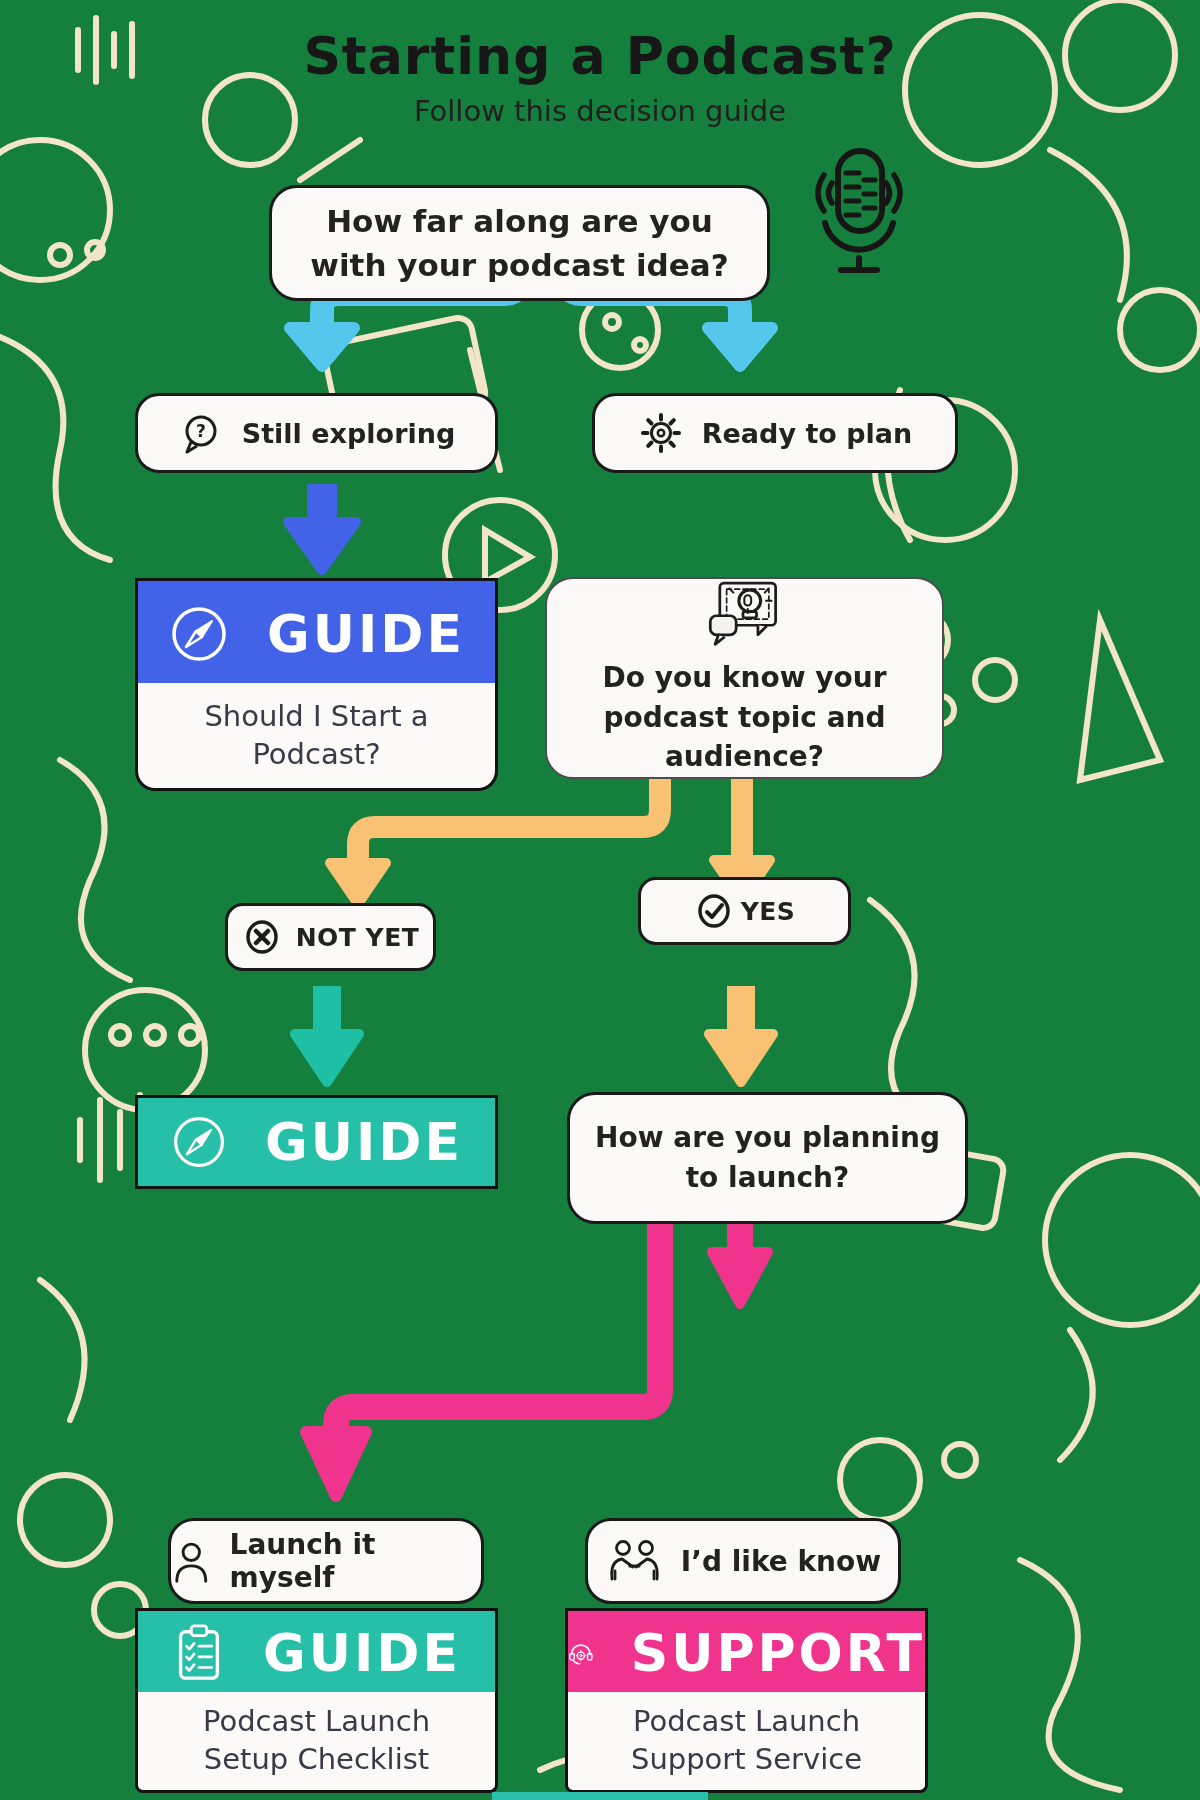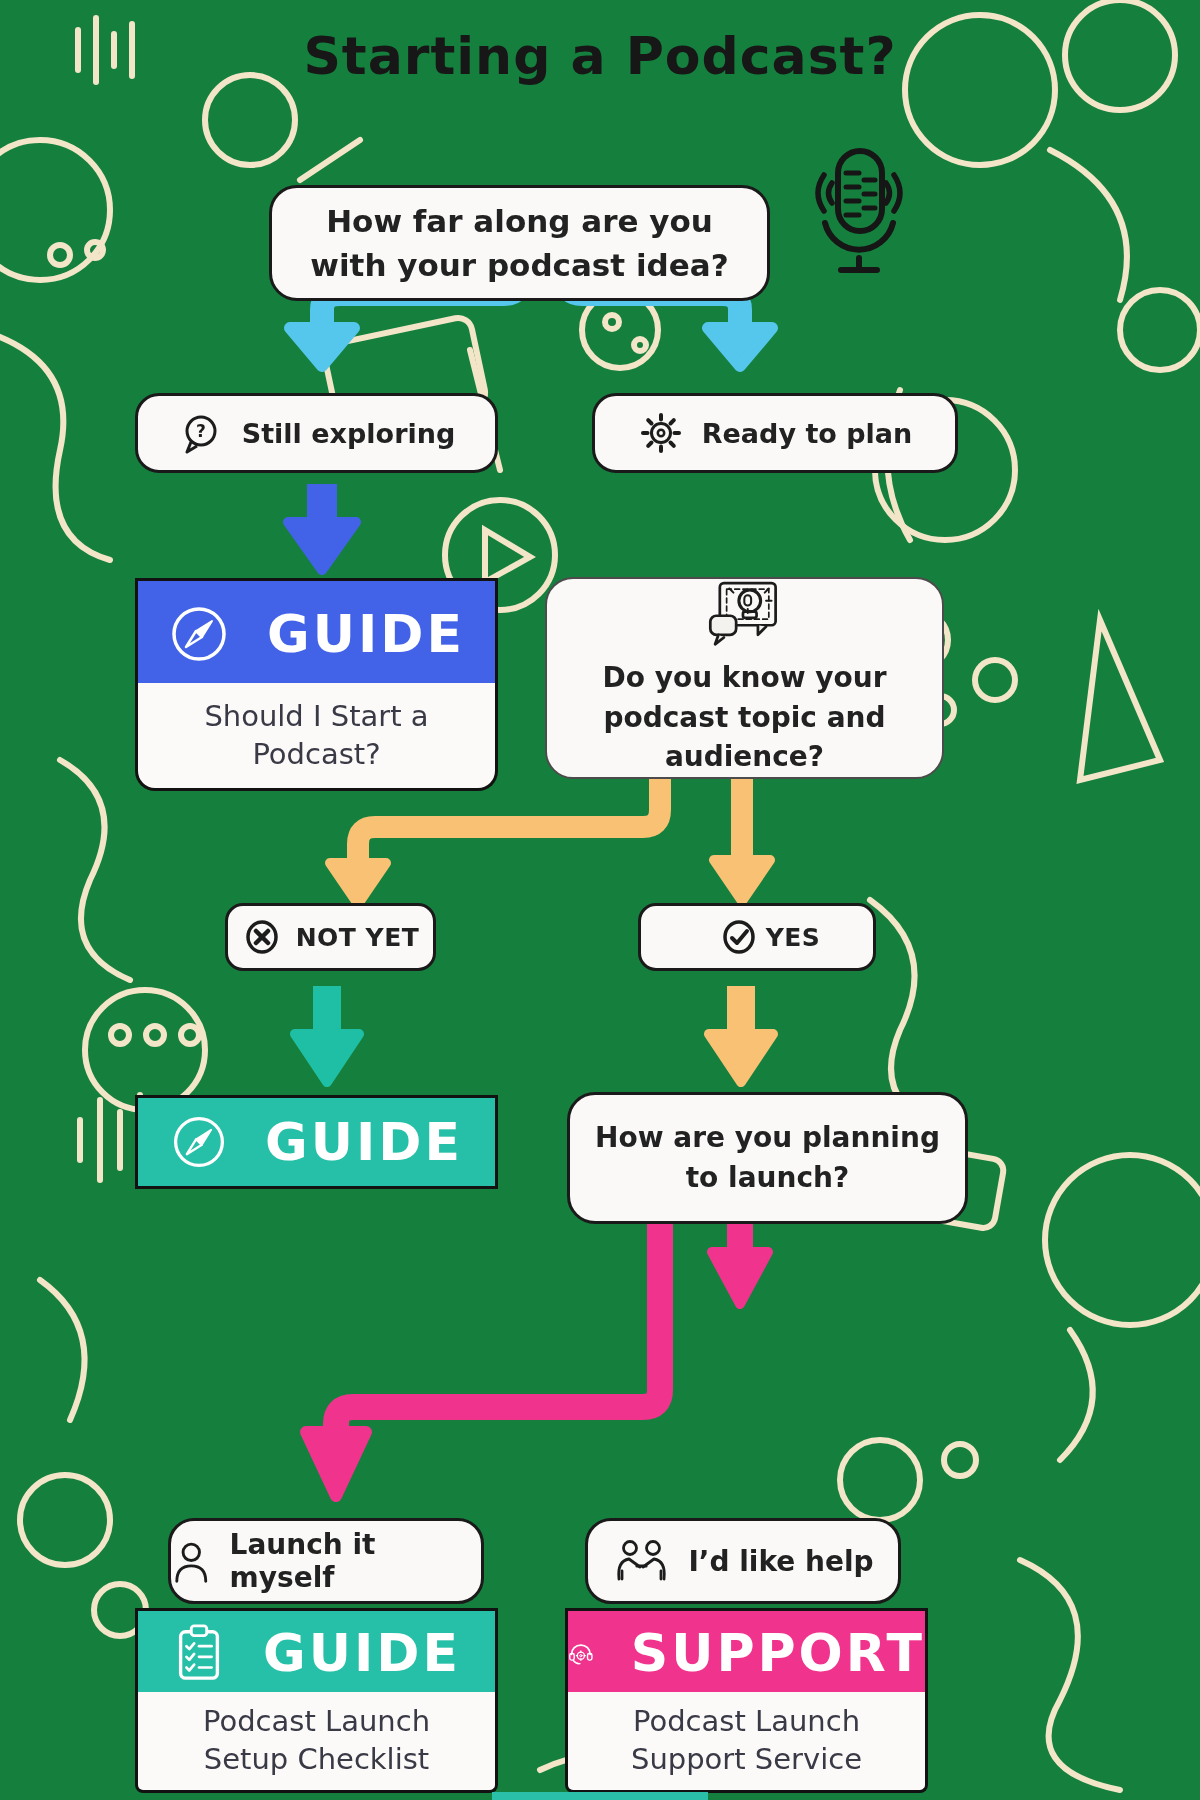--- a/index.html
+++ b/index.html
@@ -139,20 +139,21 @@
       <path d="M740 1222 L740 1258" stroke-width="26"></path>
       <path d="M712 1252 L768 1252 L740 1304 Z" fill="#F0338D" stroke-width="10" stroke-linejoin="round"></path>
     </g>
     <g stroke="#F0338D">
       <path d="M660 1222 L660 1390 Q660 1407 643 1407 L353 1407 Q336 1407 336 1424 L336 1438" stroke-width="26"></path>
       <path d="M306 1432 L366 1432 L336 1496 Z" fill="#F0338D" stroke-width="12" stroke-linejoin="round"></path>
     </g>
   </svg>
 
   <div class="abs title">Starting a Podcast?</div>
+  <div class="abs subtitle">Follow this decision guide</div>
 
   <div class="abs qbox" style="left:269px;top:148px;width:495px;height:110px;margin-top:37px;">
     <div class="qtext" style="font-size:31px;max-width:450px;">How far along are you with your podcast idea?</div>
   </div>
 
   <svg class="abs" style="left:800px;top:145px;" width="118" height="128" viewBox="0 0 118 128" fill="none" stroke="#161616" stroke-linecap="round">
     <rect x="38" y="6" width="44" height="80" rx="22" stroke-width="6"></rect>
     <line x1="46" y1="28" x2="59" y2="28" stroke-width="5"></line>
     <line x1="46" y1="42" x2="59" y2="42" stroke-width="5"></line>
     <line x1="46" y1="56" x2="59" y2="56" stroke-width="5"></line>
@@ -226,21 +227,21 @@
 
   <div class="abs pill" style="left:225px;top:903px;width:205px;height:62px;border-radius:18px;gap:14px;">
     <svg width="40" height="40" viewBox="0 0 40 40" fill="none" stroke="#1c1c1c" stroke-linecap="round">
       <ellipse cx="20" cy="20" rx="14" ry="15" stroke-width="3.5"></ellipse>
       <line x1="14" y1="14" x2="26" y2="26" stroke-width="4.5"></line>
       <line x1="26" y1="14" x2="14" y2="26" stroke-width="4.5"></line>
     </svg>
     <span class="pill-label" style="font-size:25px;letter-spacing:0.5px;">NOT YET</span>
   </div>
 
-  <div class="abs pill" style="left:638px;top:903px;width:207px;height:62px;border-radius:18px;gap:7px;padding-left:25px;">
+  <div class="abs pill" style="left:638px;top:877px;width:207px;height:62px;border-radius:18px;gap:7px;">
     <svg width="40" height="40" viewBox="0 0 40 40" fill="none" stroke="#1c1c1c" stroke-linecap="round" stroke-linejoin="round">
       <ellipse cx="20" cy="20" rx="14" ry="15" stroke-width="3.5"></ellipse>
       <path d="M13 21 L18 26 L28 14" stroke-width="4"></path>
     </svg>
     <span class="pill-label" style="font-size:25px;letter-spacing:0.5px;">YES</span>
   </div>
 
   <div class="abs card-header" style="left:135px;top:1095px;width:357px;height:88px;background:#26BFA8;">
     <svg width="58" height="58" viewBox="0 0 62 62" fill="none" stroke="#ffffff">
       <circle cx="31" cy="31" r="25" stroke-width="3.5"></circle>
@@ -264,21 +265,21 @@
 
   <div class="abs pill" style="left:585px;top:1518px;width:310px;height:80px;border-radius:26px;">
     <svg width="58" height="44" viewBox="0 0 58 44" fill="none" stroke="#1c1c1c" stroke-linecap="round" stroke-linejoin="round">
       <circle cx="18" cy="9" r="6.5" stroke-width="2.8"></circle>
       <circle cx="41" cy="9" r="6.5" stroke-width="2.8"></circle>
       <path d="M7 40 Q5 22 17 20 L28 28" stroke-width="2.8"></path>
       <path d="M52 40 Q54 22 42 20 L31 28" stroke-width="2.8"></path>
       <path d="M25 27 L34 27" stroke-width="3.2"></path>
       <path d="M10 40 L10 32 M49 40 L49 32" stroke-width="2.8"></path>
     </svg>
-    <span class="pill-label" style="font-size:28px;">I’d like help</span>
+    <span class="pill-label" style="font-size:28px;">I’d like know</span>
   </div>
 
   <div class="abs card-header" style="left:135px;top:1608px;width:357px;height:84px;background:#26BFA8;">
     <svg width="54" height="60" viewBox="0 0 54 62" fill="none" stroke="#ffffff" stroke-linecap="round" stroke-linejoin="round">
       <rect x="8" y="9" width="38" height="48" rx="5" stroke-width="3.5"></rect>
       <rect x="19" y="3" width="16" height="10" rx="3" fill="#26BFA8" stroke-width="3"></rect>
       <path d="M14 24 l3 3 l5 -6" stroke-width="2.8"></path>
         <line x1="27" y1="24" x2="40" y2="24" stroke-width="2.8"></line>
       <path d="M14 35 l3 3 l5 -6" stroke-width="2.8"></path>
         <line x1="27" y1="35" x2="40" y2="35" stroke-width="2.8"></line>

